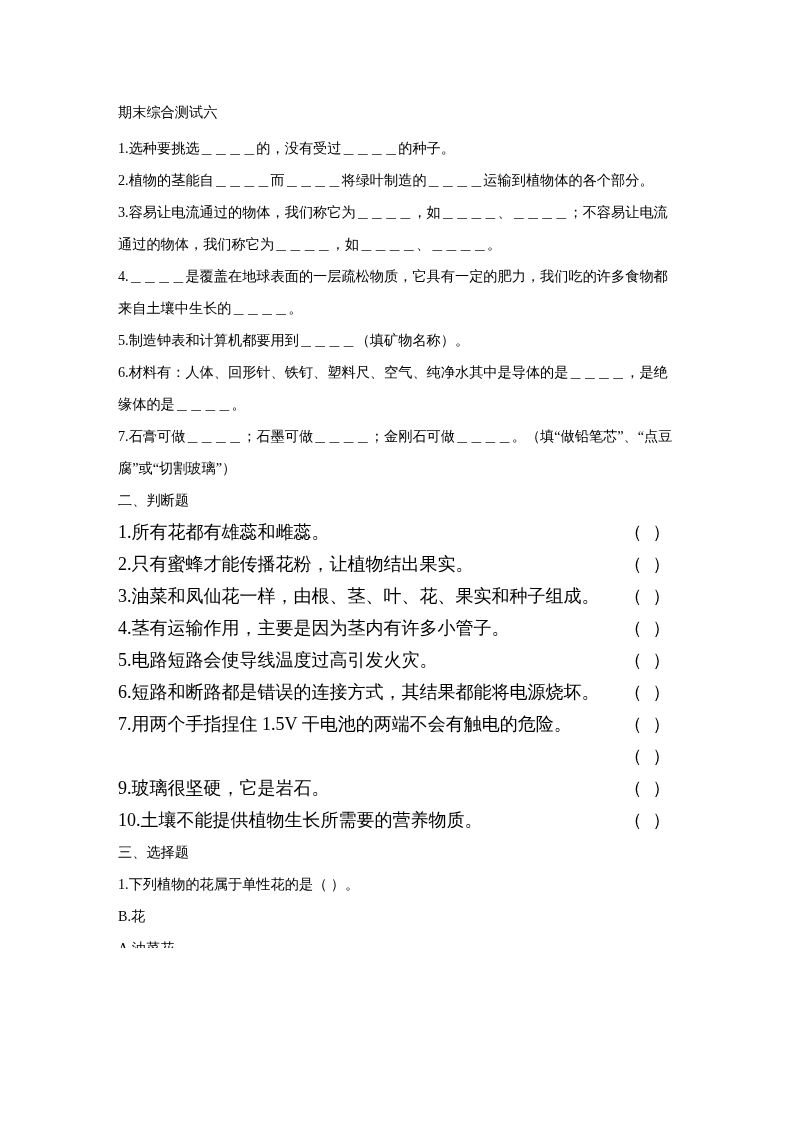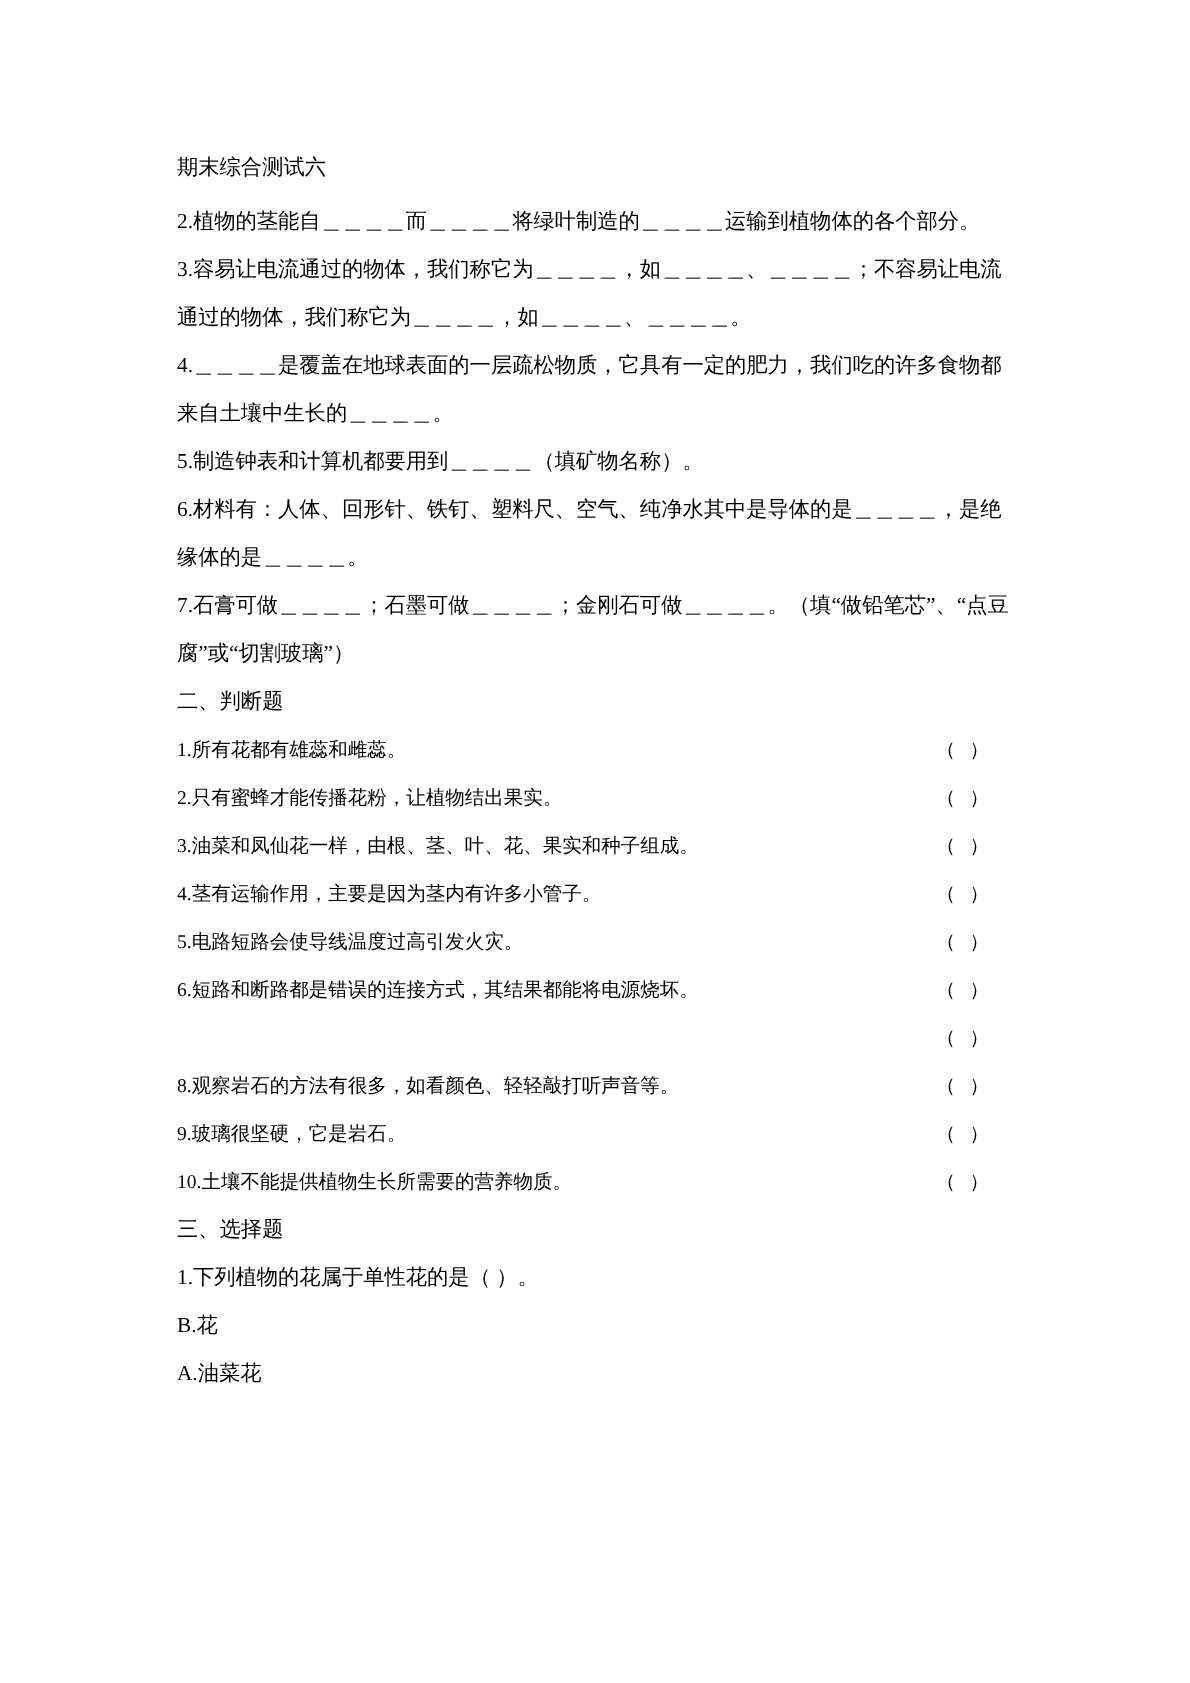--- a/index.html
+++ b/index.html
@@ -35,21 +35,21 @@
     line-height: 32px;
   }
   .q {
     font-size: 14.2px;
     line-height: 32px;
     position: relative;
   }
   .tf-row {
     display: flex;
     align-items: baseline;
-    font-size: 13px;
+    font-size: 18px;
     line-height: 32px;
   }
   .tf-text {
     flex: 0 1 auto;
     white-space: pre-wrap;
   }
   .tf-spacer {
     flex: 1 1 auto;
   }
   .tf-paren {
@@ -65,20 +65,21 @@
 </style>
 </head>
 <body>
 
 <div class="page">
   <div class="doc">
 
     <div class="title">期末综合测试六</div>
 
 
+    <div class="q">1.选种要挑选＿＿＿＿的，没有受过＿＿＿＿的种子。</div>
     <div class="q">2.植物的茎能自＿＿＿＿而＿＿＿＿将绿叶制造的＿＿＿＿运输到植物体的各个部分。</div>
     <div class="q">3.容易让电流通过的物体，我们称它为＿＿＿＿，如＿＿＿＿、＿＿＿＿；不容易让电流通过的物体，我们称它为＿＿＿＿，如＿＿＿＿、＿＿＿＿。</div>
     <div class="q">4.＿＿＿＿是覆盖在地球表面的一层疏松物质，它具有一定的肥力，我们吃的许多食物都来自土壤中生长的＿＿＿＿。</div>
     <div class="q">5.制造钟表和计算机都要用到＿＿＿＿（填矿物名称）。</div>
     <div class="q">6.材料有：人体、回形针、铁钉、塑料尺、空气、纯净水其中是导体的是＿＿＿＿，是绝缘体的是＿＿＿＿。</div>
     <div class="q">7.石膏可做＿＿＿＿；石墨可做＿＿＿＿；金刚石可做＿＿＿＿。（填“做铅笔芯”、“点豆腐”或“切割玻璃”）</div>
 
     <div class="section-head">二、判断题</div>
 
     <div class="tf-row">
@@ -105,25 +106,25 @@
       <span class="tf-text">5.电路短路会使导线温度过高引发火灾。</span>
       <span class="tf-spacer"></span>
       <span class="tf-paren">（  ）</span>
     </div>
     <div class="tf-row">
       <span class="tf-text">6.短路和断路都是错误的连接方式，其结果都能将电源烧坏。</span>
       <span class="tf-spacer"></span>
       <span class="tf-paren">（  ）</span>
     </div>
     <div class="tf-row">
+      <span class="tf-text">7.用两个手指捏住 1.5V 干电池的两端不会有触电的危险。</span>
       <span class="tf-spacer"></span>
       <span class="tf-paren">（  ）</span>
     </div>
     <div class="tf-row">
-      <span class="tf-text">8.观察岩石的方法有很多，如看颜色、轻轻敲打听声音等。</span>
       <span class="tf-spacer"></span>
       <span class="tf-paren">（  ）</span>
     </div>
     <div class="tf-row">
       <span class="tf-text">9.玻璃很坚硬，它是岩石。</span>
       <span class="tf-spacer"></span>
       <span class="tf-paren">（  ）</span>
     </div>
     <div class="tf-row">
       <span class="tf-text">10.土壤不能提供植物生长所需要的营养物质。</span>

